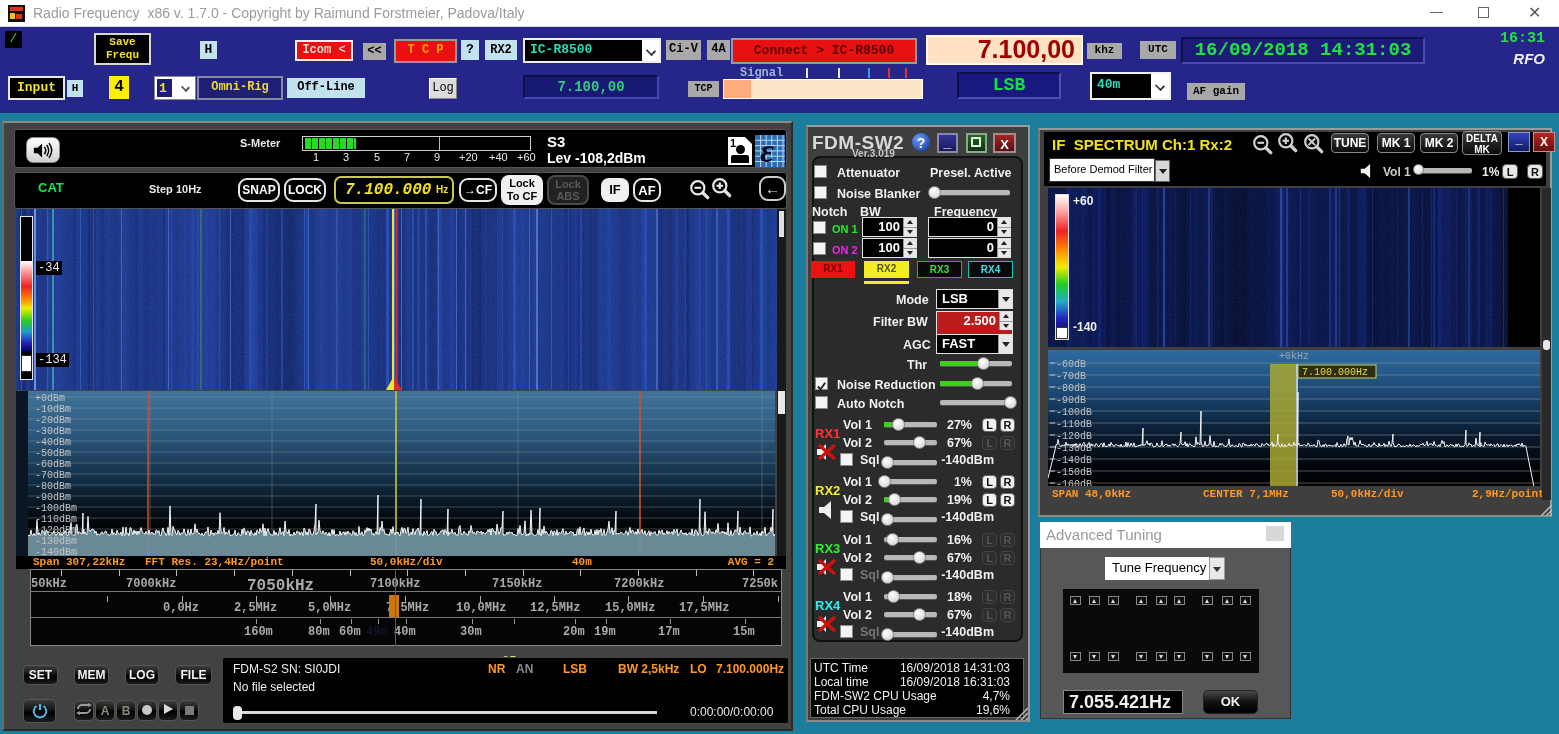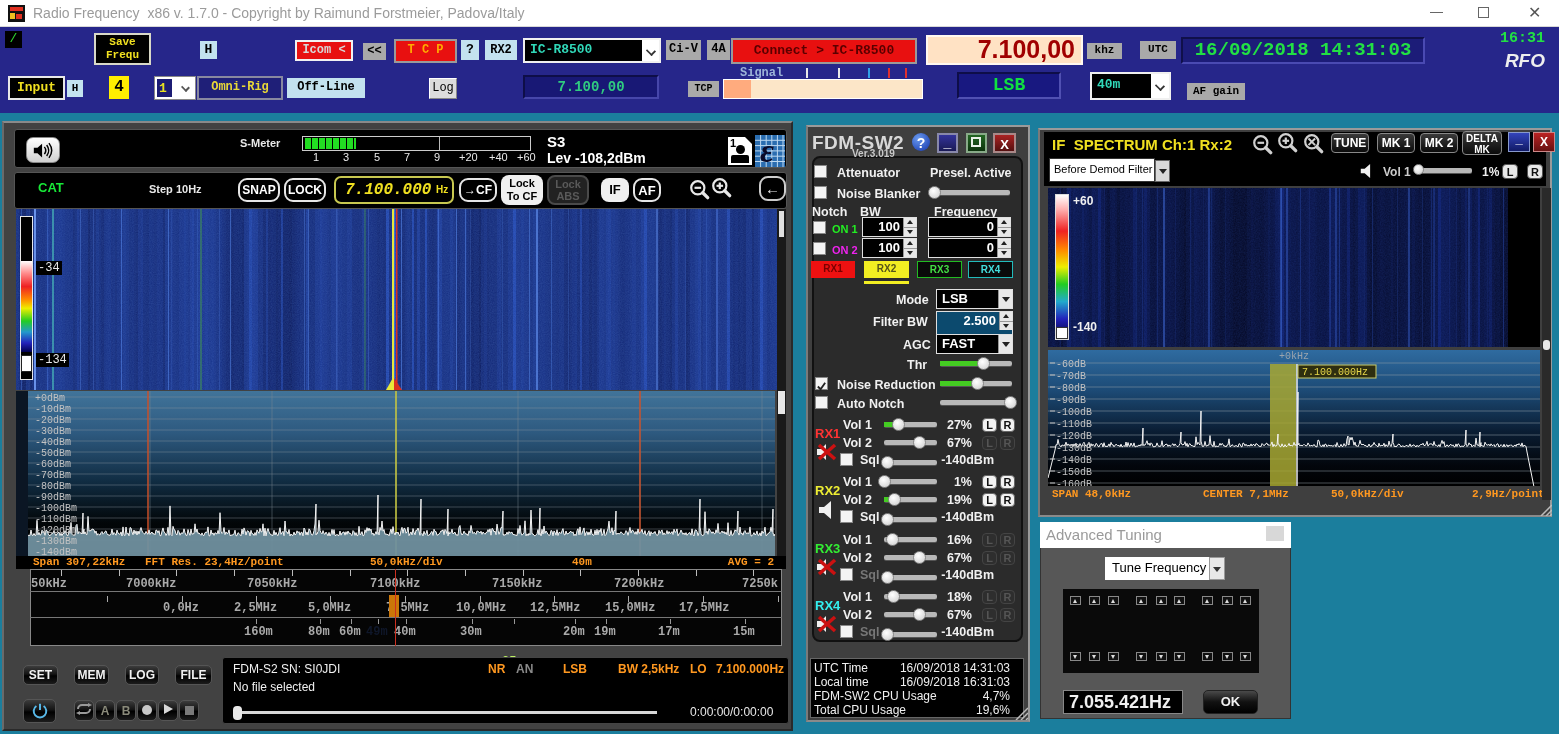--- a/index.html
+++ b/index.html
@@ -53,21 +53,21 @@
     <div class="abs" style="left:731px;top:38px;width:186px;height:26px;background:#e81010;border:2px solid #9a9a9a;color:#5a0000;font-size:13px;font-weight:bold;text-align:center;line-height:21px;font-family:Liberation Mono,monospace">Connect &gt; IC-R8500</div>
     <div class="abs" style="left:926px;top:35px;width:157px;height:30px;background:#ffe2c4;border:2px solid #fff8f0;color:#a00000;font-size:25px;font-weight:bold;text-align:right;line-height:25px;padding-right:6px">7.100,00</div>
     <div class="abs" style="left:1087px;top:43px;width:35px;height:16px">
       <div class="btn-gray" style="width:35px;height:16px;font-size:11px;line-height:15px">khz</div>
     </div>
     <div class="abs" style="left:1140px;top:41px;width:36px;height:18px">
       <div class="btn-gray" style="width:36px;height:18px;font-size:11px;line-height:17px">UTC</div>
     </div>
     <div class="abs" style="left:1181px;top:37px;width:244px;height:27px;background:#1c1c78;border-top:2px solid #10104a;border-left:2px solid #10104a;border-right:2px solid #4a4ab2;border-bottom:2px solid #4a4ab2;color:#22e044;font-size:19px;font-weight:bold;text-align:center;line-height:23px;font-family:Liberation Mono,monospace">16/09/2018 14:31:03</div>
     <div class="abs" style="left:1455px;top:30px;width:90px;height:16px;color:#22e044;font-size:15px;font-weight:bold;text-align:right;font-family:Liberation Mono,monospace">16:31</div>
-    <div class="abs" style="left:1455px;top:50px;width:90px;height:16px;color:#eee;font-size:19px;font-weight:bold;font-style:italic;text-align:right">RFO</div>
+    <div class="abs" style="left:1455px;top:50px;width:90px;height:16px;color:#eee;font-size:15px;font-weight:bold;font-style:italic;text-align:right">RFO</div>
     <div class="abs" style="left:8px;top:76px;width:57px;height:24px;background:#000;border:2px solid #e8e8e8;color:#f0e020;font-size:13px;font-weight:bold;text-align:center;line-height:19px;font-family:Liberation Mono,monospace">Input</div>
     <div class="abs" style="left:67px;top:80px;width:16px;height:17px">
       <div class="btn-pale" style="width:16px;height:17px;font-size:11px;line-height:16px">H</div>
     </div>
     <div class="abs" style="left:109px;top:76px;width:20px;height:23px;background:#ffee00;color:#000;font-size:16px;font-weight:bold;text-align:center;line-height:22px;font-family:Liberation Mono,monospace">4</div>
     <div class="abs" style="left:154px;top:76px;width:42px;height:24px;background:#fff;border:1px solid #888">
       <div class="abs" style="left:2px;top:2px;width:15px;height:18px;background:#1c1c74"></div>
       <div class="abs mono" style="left:4px;top:4px;font-size:13px;color:#e8e020;font-weight:bold">1</div>
       <div class="abs" style="right:6px;top:7px;width:7px;height:7px;border-right:2px solid #555;border-bottom:2px solid #555;transform:rotate(45deg) scale(1,.8)"></div>
     </div>
@@ -623,21 +623,21 @@
     <div class="abs" style="left:350px;top:570px;width:1px;height:6px;background:#bbb"></div>
     <div class="abs" style="left:407px;top:570px;width:1px;height:6px;background:#bbb"></div>
     <div class="abs" style="left:465px;top:570px;width:1px;height:6px;background:#bbb"></div>
     <div class="abs" style="left:523px;top:570px;width:1px;height:6px;background:#bbb"></div>
     <div class="abs" style="left:580px;top:570px;width:1px;height:6px;background:#bbb"></div>
     <div class="abs" style="left:638px;top:570px;width:1px;height:6px;background:#bbb"></div>
     <div class="abs" style="left:696px;top:570px;width:1px;height:6px;background:#bbb"></div>
     <div class="abs" style="left:753px;top:570px;width:1px;height:6px;background:#bbb"></div>
     <div class="abs mono" style="left:31px;top:577px;color:#aaa;font-size:12px;font-weight:bold">50kHz</div>
     <div class="abs mono" style="left:126px;top:577px;color:#aaa;font-size:12px;font-weight:bold">7000kHz</div>
-    <div class="abs mono" style="left:247px;top:577px;color:#aaa;font-size:12px;font-weight:bold">7050kHz</div>
+    <div class="abs mono" style="left:247px;top:577px;color:#aaa;font-size:16px;font-weight:bold">7050kHz</div>
     <div class="abs mono" style="left:370px;top:577px;color:#aaa;font-size:12px;font-weight:bold">7100kHz</div>
     <div class="abs mono" style="left:492px;top:577px;color:#aaa;font-size:12px;font-weight:bold">7150kHz</div>
     <div class="abs mono" style="left:614px;top:577px;color:#aaa;font-size:12px;font-weight:bold">7200kHz</div>
     <div class="abs mono" style="left:742px;top:577px;color:#aaa;font-size:12px;font-weight:bold">7250k</div>
     <div class="abs" style="left:107px;top:596px;width:1px;height:6px;background:#aaa"></div>
     <div class="abs" style="left:182px;top:596px;width:1px;height:6px;background:#aaa"></div>
     <div class="abs" style="left:256px;top:596px;width:1px;height:6px;background:#aaa"></div>
     <div class="abs" style="left:330px;top:596px;width:1px;height:6px;background:#aaa"></div>
     <div class="abs" style="left:405px;top:596px;width:1px;height:6px;background:#aaa"></div>
     <div class="abs" style="left:480px;top:596px;width:1px;height:6px;background:#aaa"></div>
@@ -773,21 +773,21 @@
     <div class="abs" style="left:917px;top:261px;width:45px;height:17px;background:#0a0a0a;border:1px solid #22bb22;color:#44dd44;font-size:10px;font-weight:bold;text-align:center;line-height:15px">RX3</div>
     <div class="abs" style="left:968px;top:261px;width:45px;height:17px;background:#0a0a0a;border:1px solid #22bbbb;color:#44dddd;font-size:10px;font-weight:bold;text-align:center;line-height:15px">RX4</div>
     <div class="abs" style="left:896px;top:293px;color:#f0f0f0;font-size:12.5px;font-weight:bold;">Mode</div>
     <div class="abs" style="left:936px;top:289px;width:77px;height:20px;background:#000;border:1px solid #e0e0e0">
       <div class="abs" style="left:5px;top:1px;color:#fff;font-size:13px;font-weight:bold;line-height:16px">LSB</div>
       <div class="abs" style="right:0;top:0;width:14px;height:18px;background:#e8e8e8;border-left:1px solid #999">
         <div class="abs" style="left:3px;top:7px;width:0;height:0;border-left:4px solid transparent;border-right:4px solid transparent;border-top:5px solid #222"></div>
       </div>
     </div>
     <div class="abs" style="left:873px;top:315px;color:#f0f0f0;font-size:12.5px;font-weight:bold;">Filter BW</div>
-    <div class="abs" style="left:936px;top:311px;width:77px;height:24px;background:#0c4a6e;border:1px solid #e0e0e0">
+    <div class="abs" style="left:936px;top:311px;width:77px;height:24px;background:#b91c1c;border:1px solid #e0e0e0">
       <div class="abs" style="right:16px;top:1px;color:#fff;font-size:13px;font-weight:bold;line-height:16px">2.500</div>
       <div class="abs" style="right:0;top:0;width:13px;height:18px;background:#e8e8e8;border-left:1px solid #999">
         <div class="abs" style="left:3px;top:2px;width:0;height:0;border-left:3px solid transparent;border-right:3px solid transparent;border-bottom:4px solid #222"></div>
         <div class="abs" style="left:3px;bottom:2px;width:0;height:0;border-left:3px solid transparent;border-right:3px solid transparent;border-top:4px solid #222"></div>
         <div class="abs" style="left:0;top:50%;width:13px;height:1px;background:#999"></div>
       </div>
     </div>
     <div class="abs" style="left:903px;top:338px;color:#f0f0f0;font-size:12.5px;font-weight:bold;">AGC</div>
     <div class="abs" style="left:936px;top:334px;width:77px;height:20px;background:#000;border:1px solid #e0e0e0">
       <div class="abs" style="left:5px;top:1px;color:#fff;font-size:13px;font-weight:bold;line-height:16px">FAST</div>

